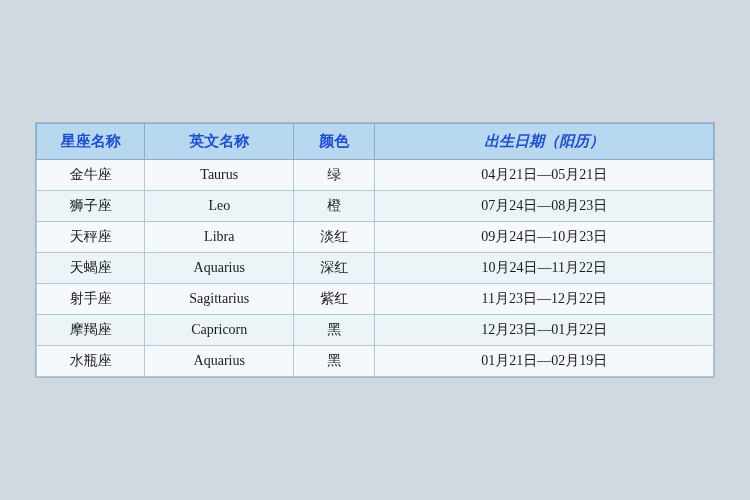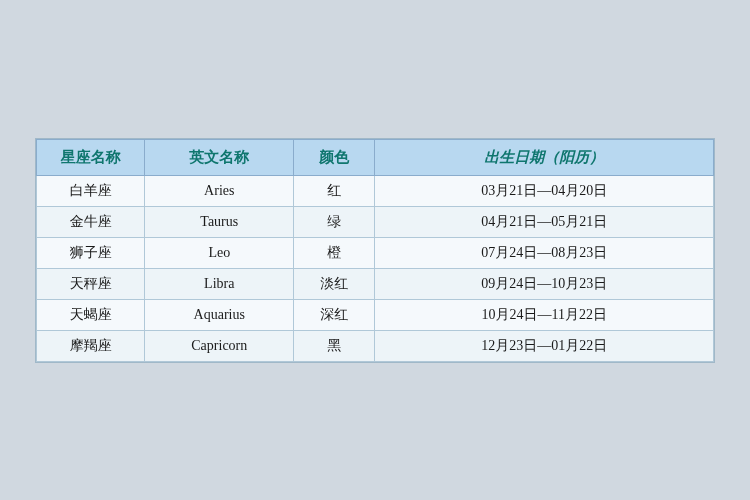--- a/index.html
+++ b/index.html
@@ -29,21 +29,21 @@
       border-collapse: collapse;
     }
 
     thead tr th {
       background-color: #b8d8f0;
       border: 1px solid #8aaccc;
       padding: 8px 10px;
       text-align: center;
       font-size: 15px;
       font-weight: bold;
-      color: #0f766e;
+      color: #1d4ed8;
     }
 
     tbody tr td {
       border: 1px solid #b0c8d8;
       padding: 6px 10px;
       text-align: center;
       font-size: 14px;
       color: #1a1a1a;
       background-color: #f5f9fc;
     }
@@ -64,26 +64,20 @@
   <table>
     <thead>
       <tr>
         <th class="col-chinese">星座名称</th>
         <th class="col-english">英文名称</th>
         <th class="col-color">颜色</th>
         <th class="col-date">出生日期（阳历）</th>
       </tr>
     </thead>
     <tbody id="table-body">
-    <tr>
-          <td>白羊座</td>
-          <td>Aries</td>
-          <td>红</td>
-          <td>03月21日—04月20日</td>
-        </tr>
         <tr>
           <td>金牛座</td>
           <td>Taurus</td>
           <td>绿</td>
           <td>04月21日—05月21日</td>
         </tr>
         <tr>
           <td>狮子座</td>
           <td>Leo</td>
           <td>橙</td>
@@ -95,20 +89,32 @@
           <td>淡红</td>
           <td>09月24日—10月23日</td>
         </tr>
         <tr>
           <td>天蝎座</td>
           <td>Aquarius</td>
           <td>深红</td>
           <td>10月24日—11月22日</td>
         </tr>
         <tr>
+          <td>射手座</td>
+          <td>Sagittarius</td>
+          <td>紫红</td>
+          <td>11月23日—12月22日</td>
+        </tr>
+        <tr>
           <td>摩羯座</td>
           <td>Capricorn</td>
           <td>黑</td>
           <td>12月23日—01月22日</td>
+        </tr>
+        <tr>
+          <td>水瓶座</td>
+          <td>Aquarius</td>
+          <td>黑</td>
+          <td>01月21日—02月19日</td>
         </tr>
       </tbody>
   </table>
 </div>
 
 </body></html>

